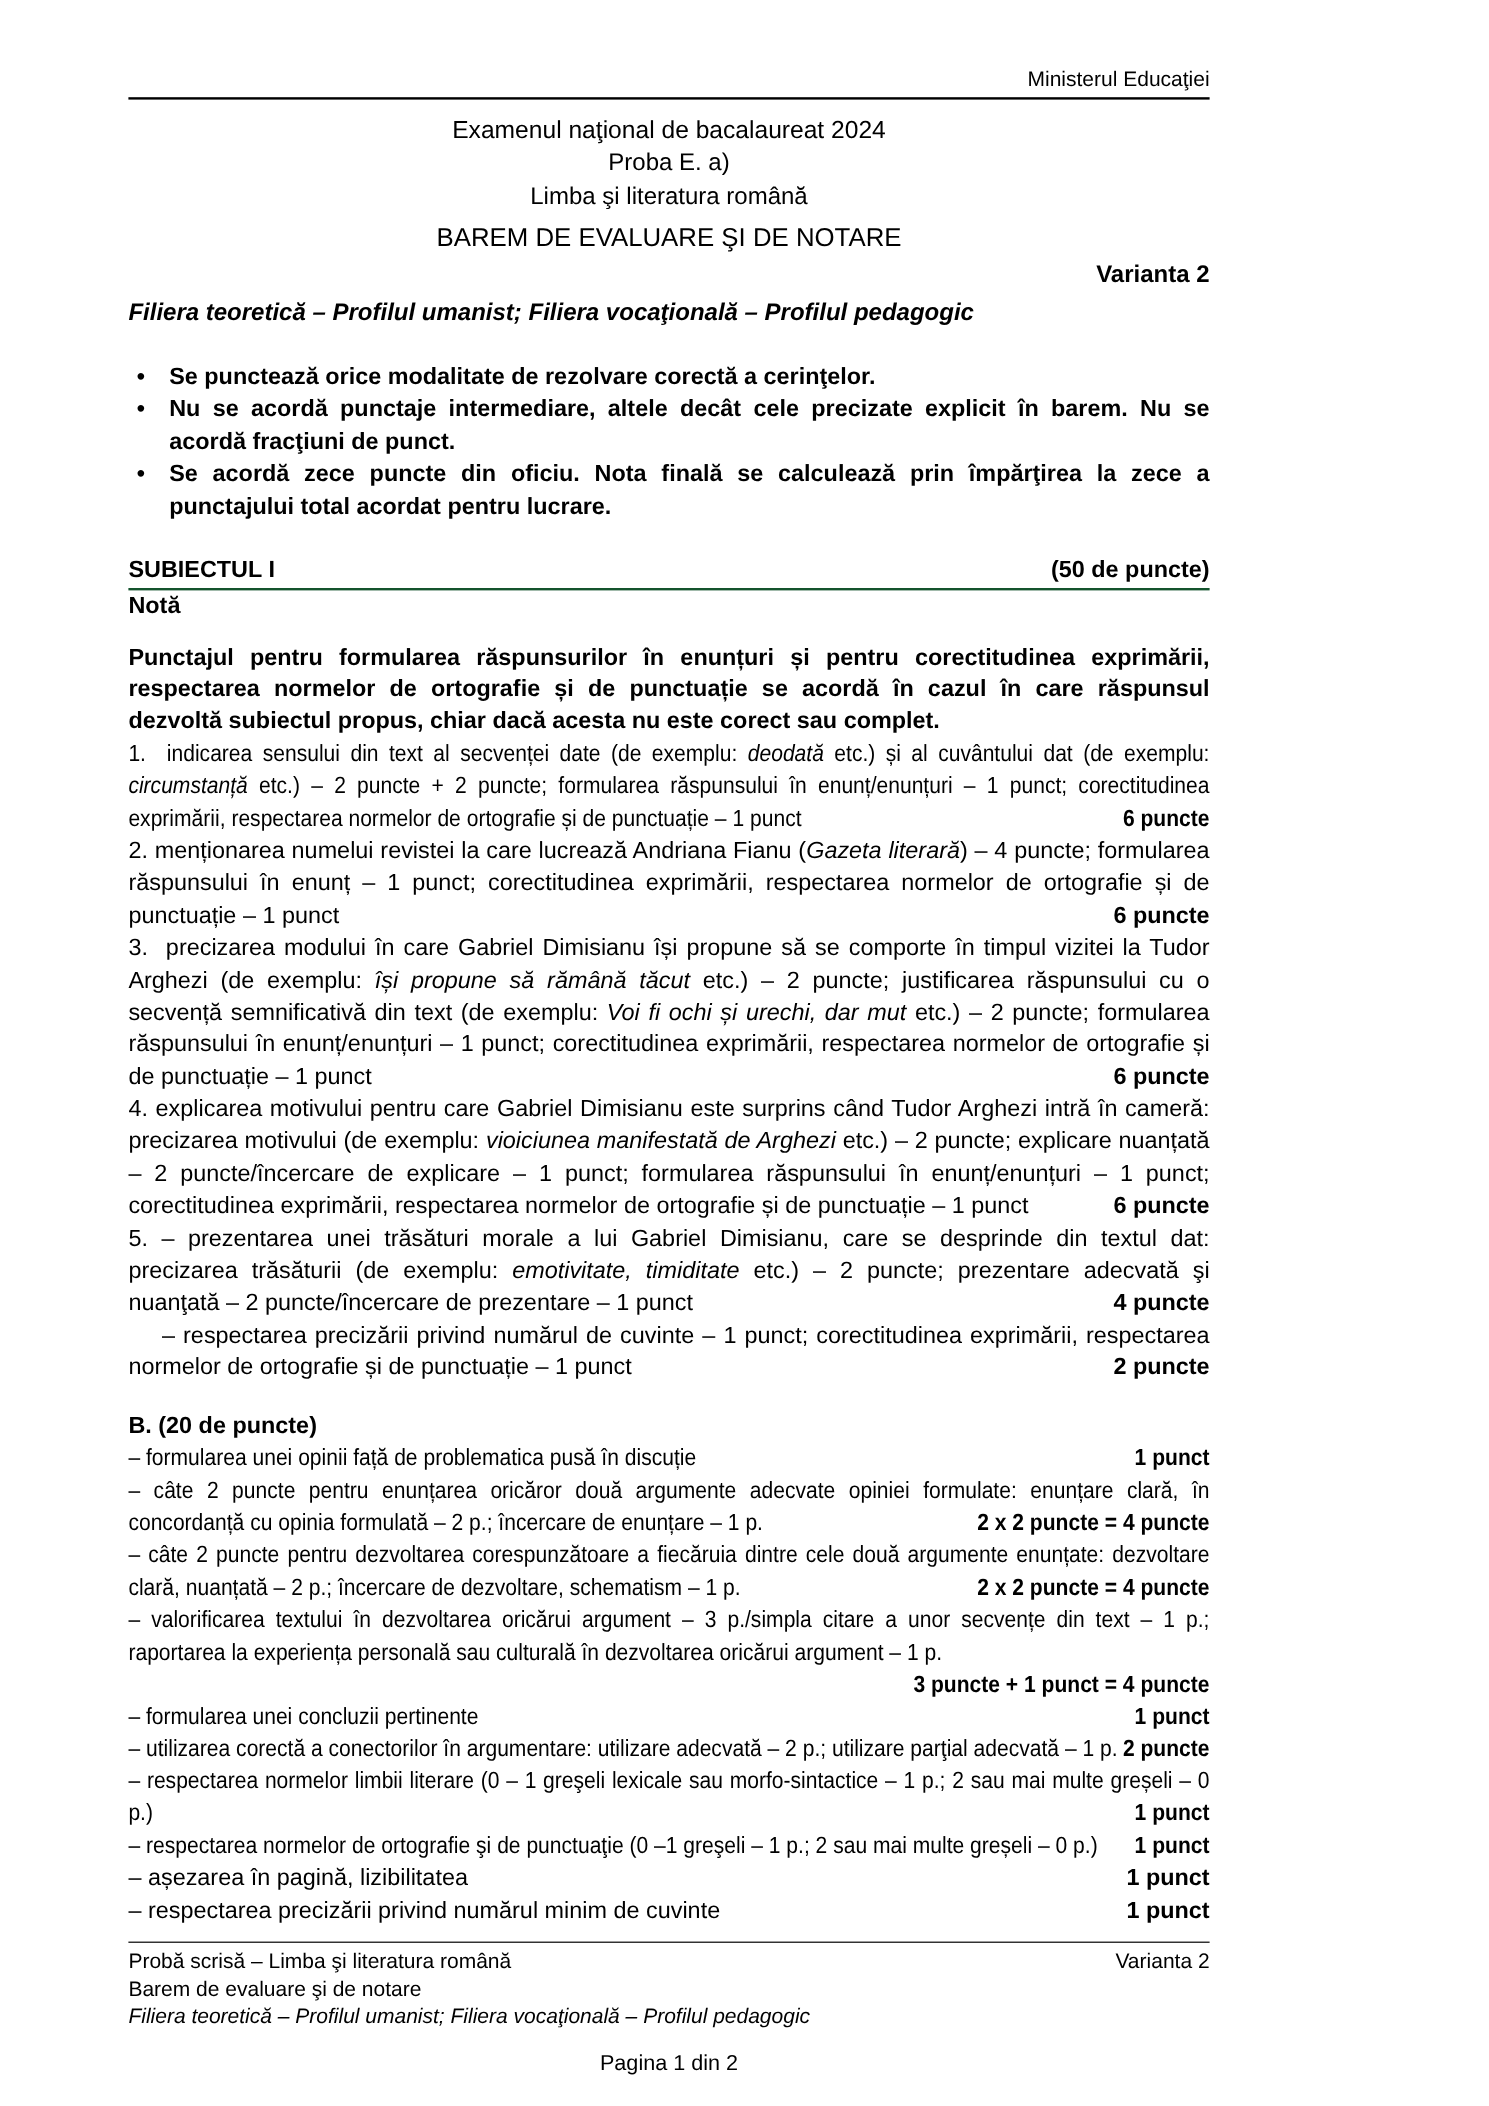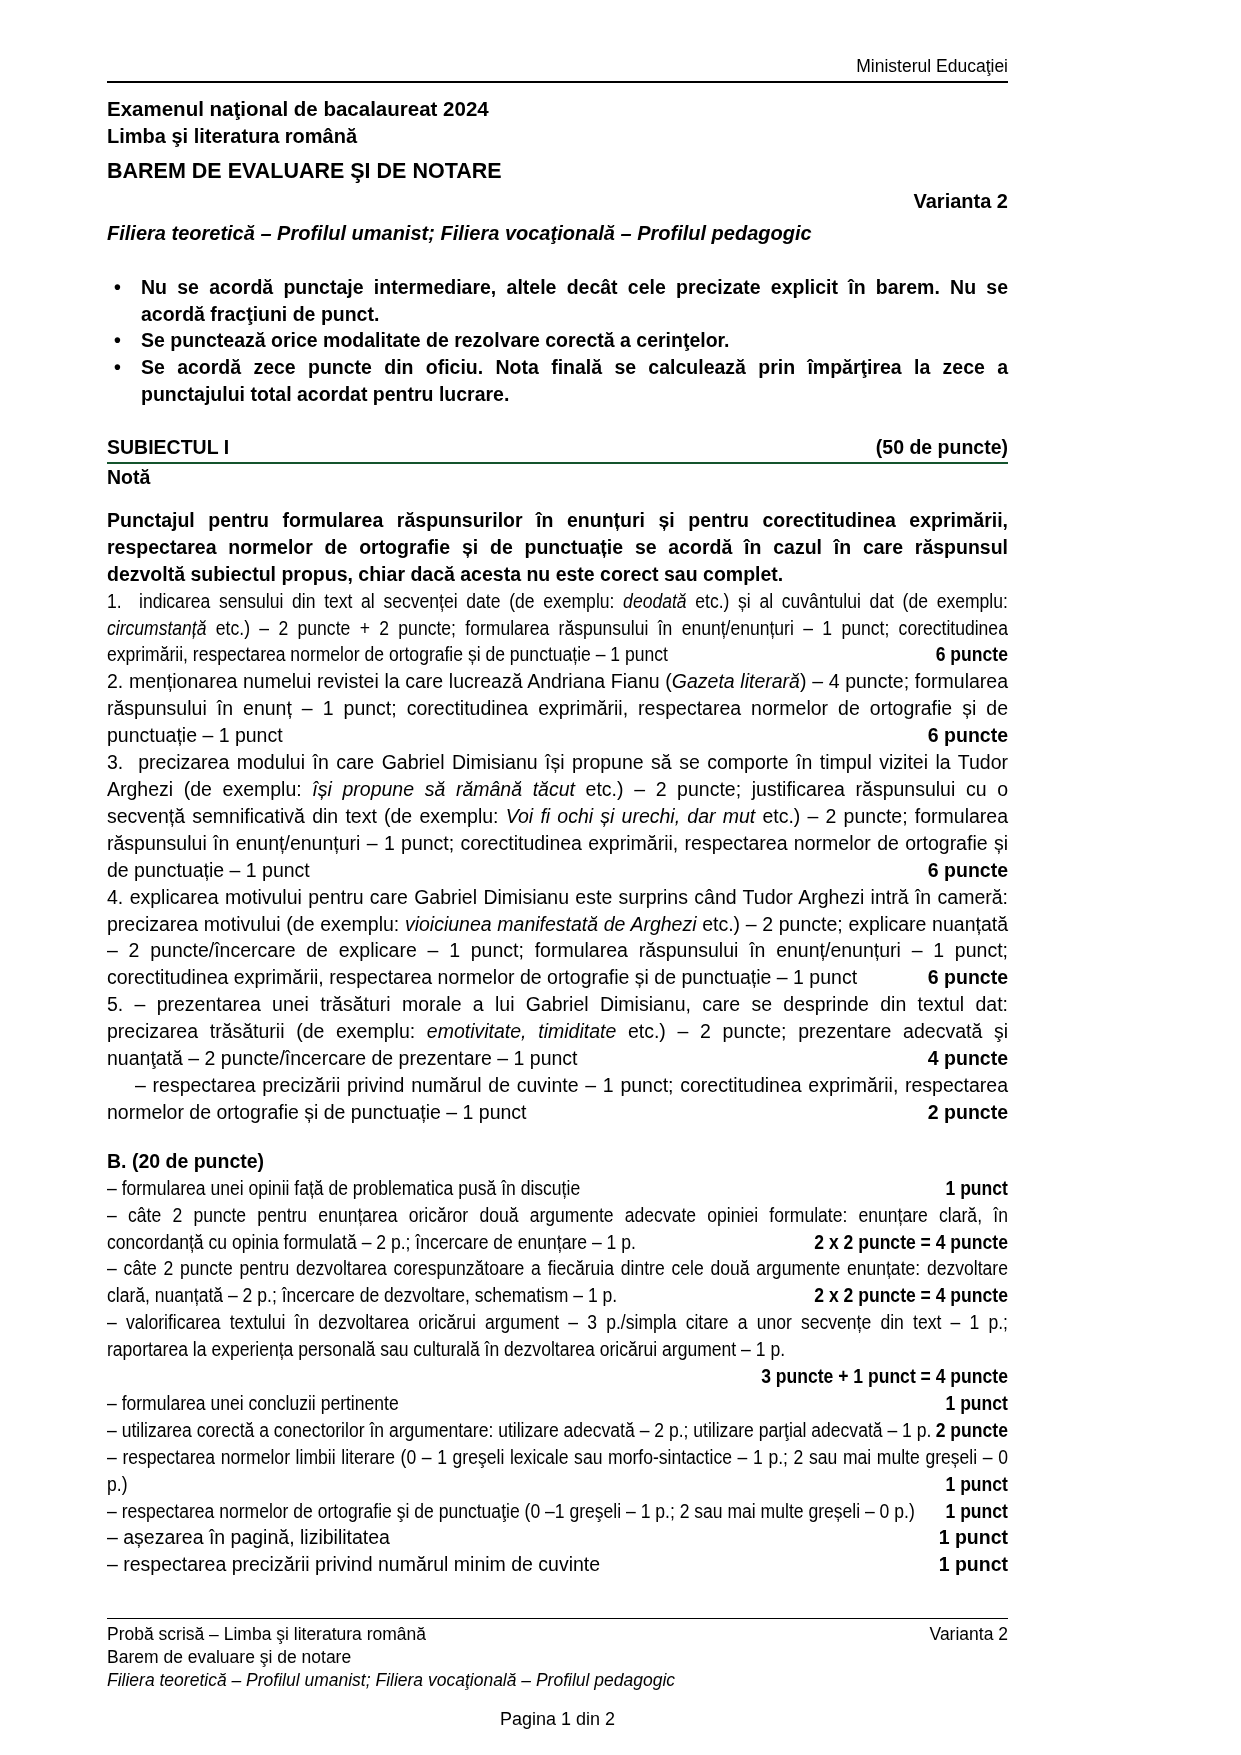--- a/index.html
+++ b/index.html
@@ -17,21 +17,21 @@
     display: flex;
     flex-direction: column;
   }
   .it { font-style: italic; }
 
   
   .doc-header { text-align: right; font-size: 17.5px; line-height: 1.25; }
   .header-rule { border-bottom: 2px solid #000; margin-top: 3px; }
 
   
-  .title-block { text-align: left; margin-top: 12px; font-weight: bold; }
+  .title-block { text-align: center; margin-top: 12px; font-weight: normal; }
   .title-block .t1 { font-size: 20.5px; }
   .title-block .t2, .title-block .t3 { font-size: 20px; }
   .title-block .t4 { font-size: 21.5px; margin-top: 6px; }
   .variant { text-align: right; font-weight: bold; font-size: 20px; margin-top: 2px; }
   .filiera { font-weight: bold; font-style: italic; font-size: 20px; margin-top: 4px; }
 
   
   .bullets { margin-top: 26px; font-weight: bold; text-align: justify; }
   .bullets li { list-style: none; position: relative; padding-left: 34px; }
   .bullets li::before { content: "\2022"; position: absolute; left: 7px; }
@@ -74,30 +74,31 @@
 
 <div class="page">
 
   <div class="doc-header">
     <div>Ministerul Educaţiei</div>
   </div>
   <div class="header-rule"></div>
 
   <div class="title-block">
     <div class="t1">Examenul naţional de bacalaureat 2024</div>
+    <div class="t2">Proba E. a)</div>
     <div class="t3">Limba şi literatura română</div>
     <div class="t4">BAREM DE EVALUARE ŞI DE NOTARE</div>
   </div>
 
   <div class="variant">Varianta 2</div>
   <div class="filiera">Filiera teoretică – Profilul umanist; Filiera vocaţională – Profilul pedagogic</div>
 
   <ul class="bullets">
+    <li>Se punctează orice modalitate de rezolvare corectă a cerinţelor.</li>
     <li>Nu se acordă punctaje intermediare, altele decât cele precizate explicit în barem. Nu se acordă fracţiuni de punct.</li>
-    <li>Se punctează orice modalitate de rezolvare corectă a cerinţelor.</li>
     <li>Se acordă zece puncte din oficiu. Nota finală se calculează prin împărţirea la zece a punctajului total acordat pentru lucrare.</li>
   </ul>
 
   <div class="subject-heading">
     <span>SUBIECTUL I</span>
     <span>(50 de puncte)</span>
   </div>
 
   <div class="note-heading">Notă</div>
   <div class="note-text">Punctajul pentru formularea răspunsurilor în enunțuri și pentru corectitudinea exprimării, respectarea normelor de ortografie și de punctuație se acordă în cazul în care răspunsul dezvoltă subiectul propus, chiar dacă acesta nu este corect sau complet.</div>

